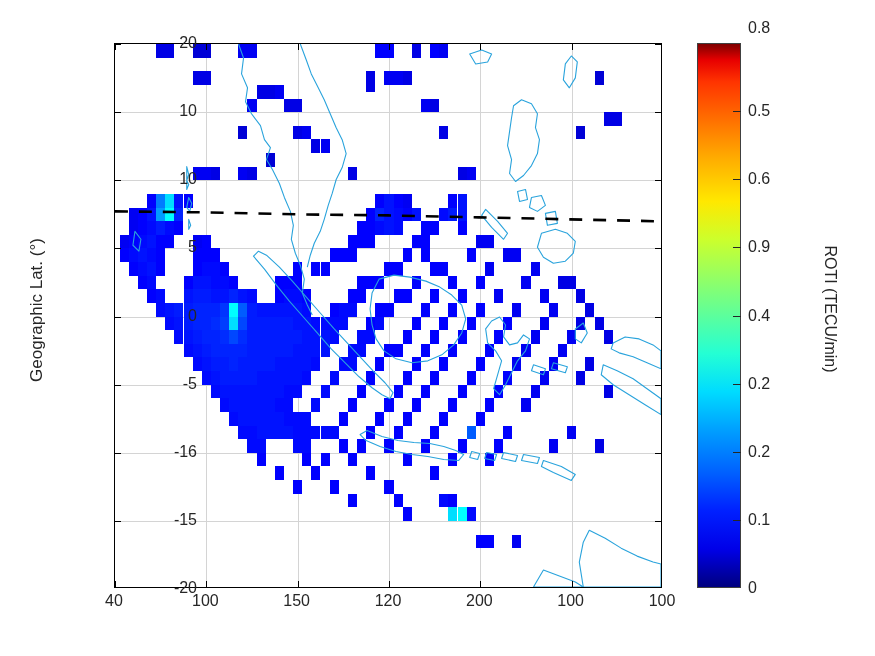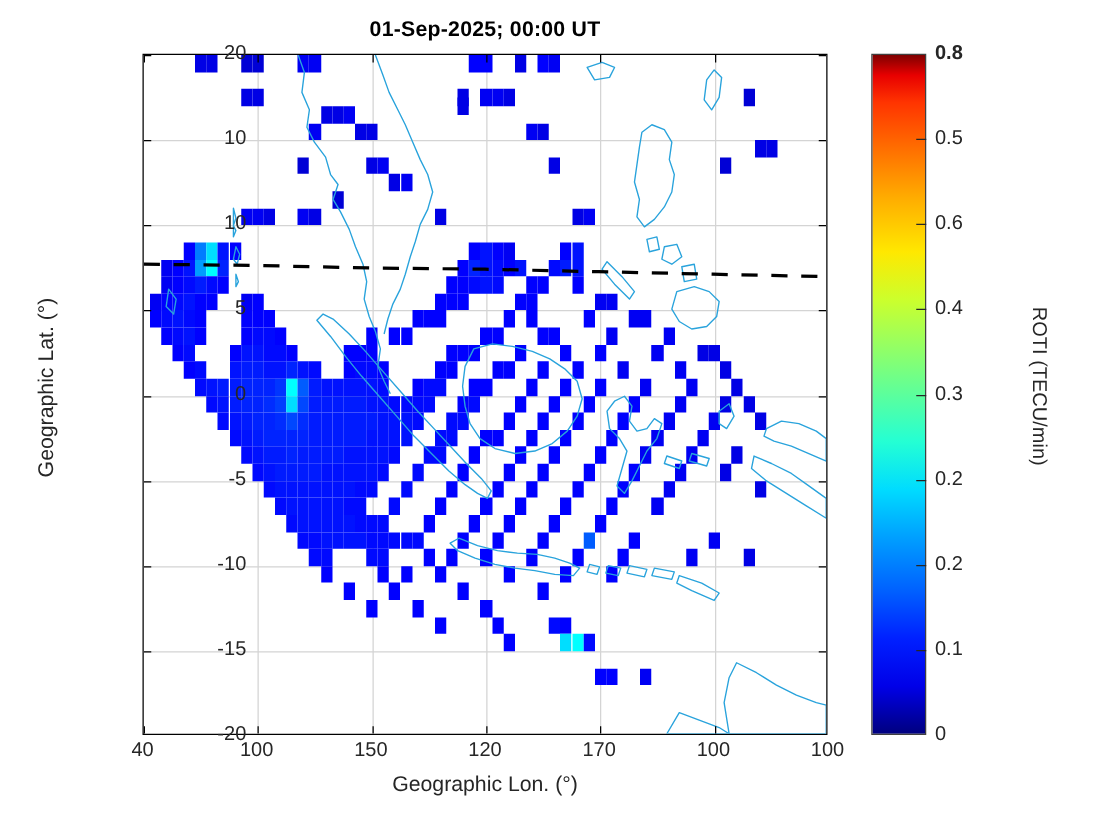--- a/index.html
+++ b/index.html
@@ -51,21 +51,20 @@
 
   .cell{position:absolute;}
   #coast{position:absolute;left:0;top:0;width:100%;height:100%;}
   #eqline{position:absolute;left:0;top:0;width:100%;height:100%;}
 </style>
 </head>
 <body>
 
 <div id="figure">
 
-  <div id="title">01-Sep-2025; 00:00 UT</div>
 
   <div id="axes">
     <div id="plotclip">
       <div id="grid-layer">
           <div class="gridline-v" style="left: 91.3333px;"></div>
           <div class="gridline-v" style="left: 182.667px;"></div>
           <div class="gridline-v" style="left: 274px;"></div>
           <div class="gridline-v" style="left: 365.333px;"></div>
           <div class="gridline-v" style="left: 456.667px;"></div>
           <div class="gridline-h" style="top: 68.125px;"></div>
@@ -616,48 +615,47 @@
       <div class="tick-y" style="top: 476.875px;"></div>
       <div class="tick-y-right" style="top: 476.875px;"></div>
     </div>
 
   <div id="axis-ticks"></div>
   <div id="tick-labels">
       <div class="xlabel-tick" style="left: 114px;">40</div>
       <div class="xlabel-tick" style="left: 205.333px;">100</div>
       <div class="xlabel-tick" style="left: 296.667px;">150</div>
       <div class="xlabel-tick" style="left: 388px;">120</div>
-      <div class="xlabel-tick" style="left: 479.333px;">170</div>
+      <div class="xlabel-tick" style="left: 479.333px;">200</div>
       <div class="xlabel-tick" style="left: 570.667px;">100</div>
       <div class="xlabel-tick" style="left: 662px;">100</div>
       <div class="ylabel-tick" style="top: 43px;">20</div>
       <div class="ylabel-tick" style="top: 111.125px;">10</div>
       <div class="ylabel-tick" style="top: 179.25px;">10</div>
       <div class="ylabel-tick" style="top: 247.375px;">5</div>
       <div class="ylabel-tick" style="top: 315.5px;">0</div>
       <div class="ylabel-tick" style="top: 383.625px;">-5</div>
-      <div class="ylabel-tick" style="top: 451.75px;">-10</div>
+      <div class="ylabel-tick" style="top: 451.75px;">-16</div>
       <div class="ylabel-tick" style="top: 519.875px;">-15</div>
       <div class="ylabel-tick" style="top: 588px;">-20</div>
     </div>
 
-  <div id="xlabel">Geographic Lon. (°)</div>
   <div id="ylabel">Geographic Lat. (°)</div>
 
   <div id="cbar"></div>
   <div id="cbar-ticks">
-      <div class="cb-label" style="top: 43px; font-weight: bold;">0.8</div>
+      <div class="cb-label" style="top: 28px;">0.8</div>
       <div class="cb-tick" style="top: 111.125px;"></div>
       <div class="cb-label" style="top: 111.125px;">0.5</div>
       <div class="cb-tick" style="top: 179.25px;"></div>
       <div class="cb-label" style="top: 179.25px;">0.6</div>
       <div class="cb-tick" style="top: 247.375px;"></div>
-      <div class="cb-label" style="top: 247.375px;">0.4</div>
+      <div class="cb-label" style="top: 247.375px;">0.9</div>
       <div class="cb-tick" style="top: 315.5px;"></div>
-      <div class="cb-label" style="top: 315.5px;">0.3</div>
+      <div class="cb-label" style="top: 315.5px;">0.4</div>
       <div class="cb-tick" style="top: 383.625px;"></div>
       <div class="cb-label" style="top: 383.625px;">0.2</div>
       <div class="cb-tick" style="top: 451.75px;"></div>
       <div class="cb-label" style="top: 451.75px;">0.2</div>
       <div class="cb-tick" style="top: 519.875px;"></div>
       <div class="cb-label" style="top: 519.875px;">0.1</div>
       <div class="cb-label" style="top: 588px;">0</div>
     </div>
   <div id="cblabel">ROTI (TECU/min)</div>
 

